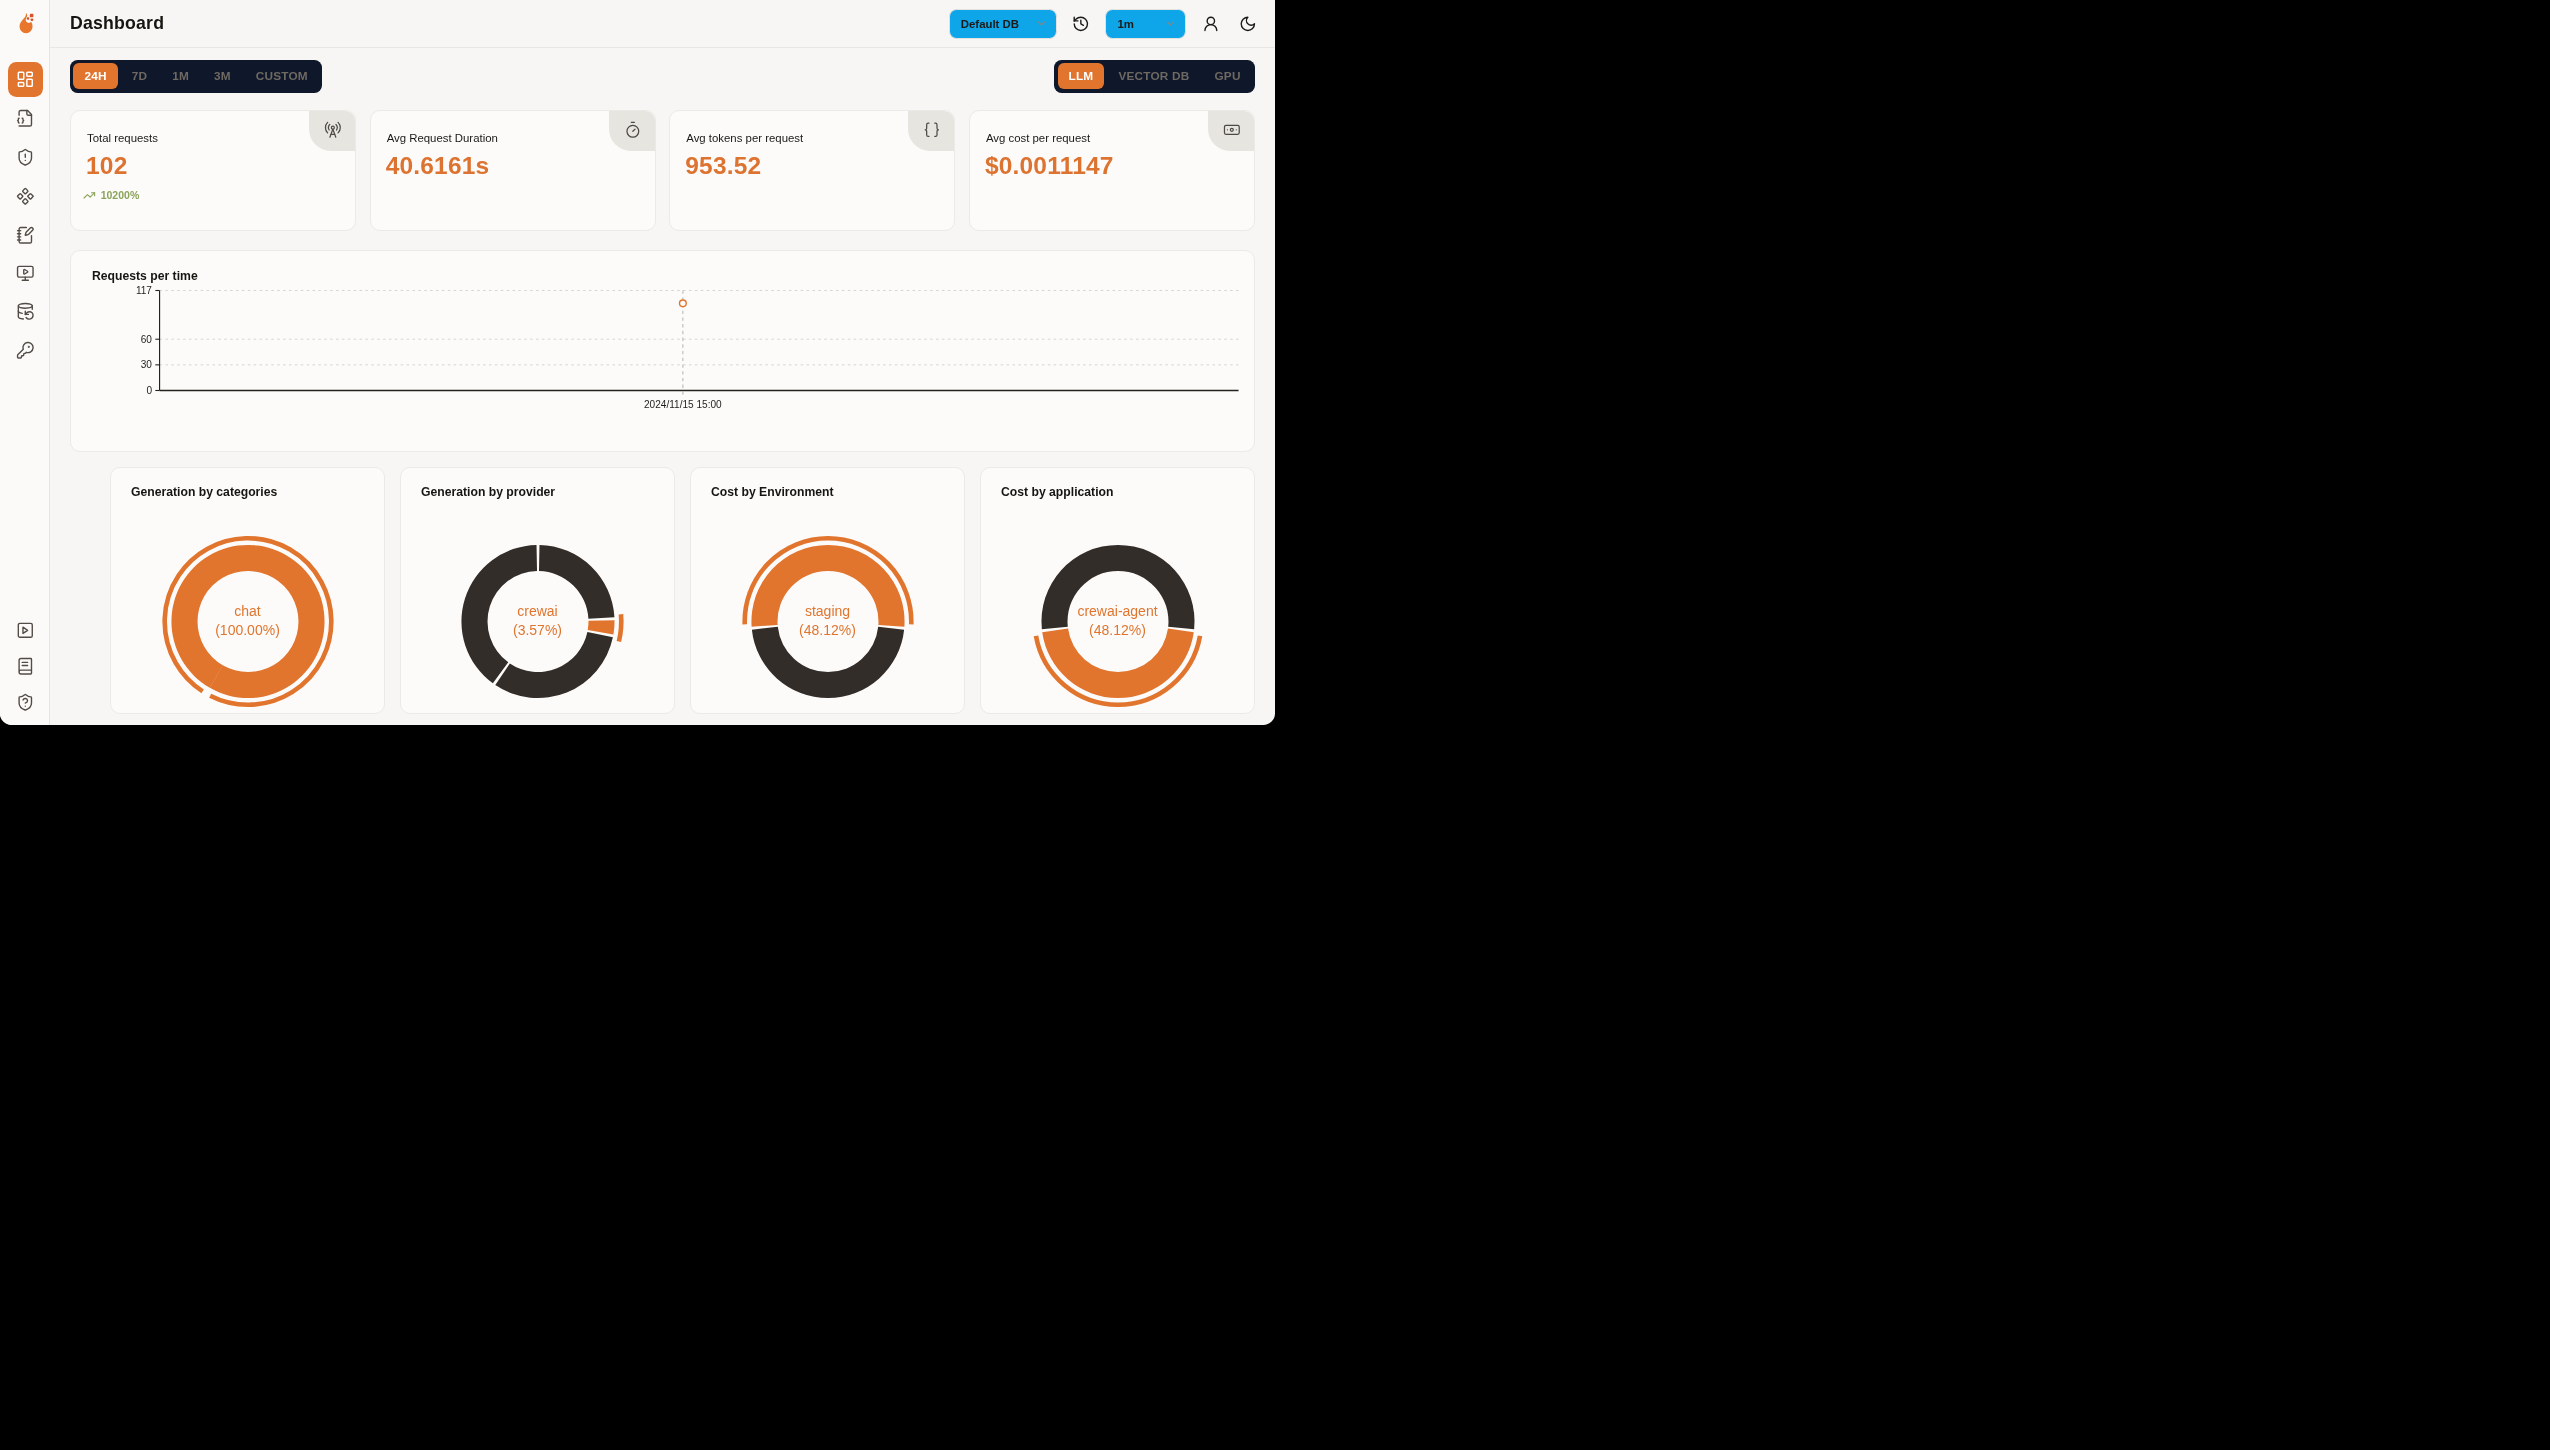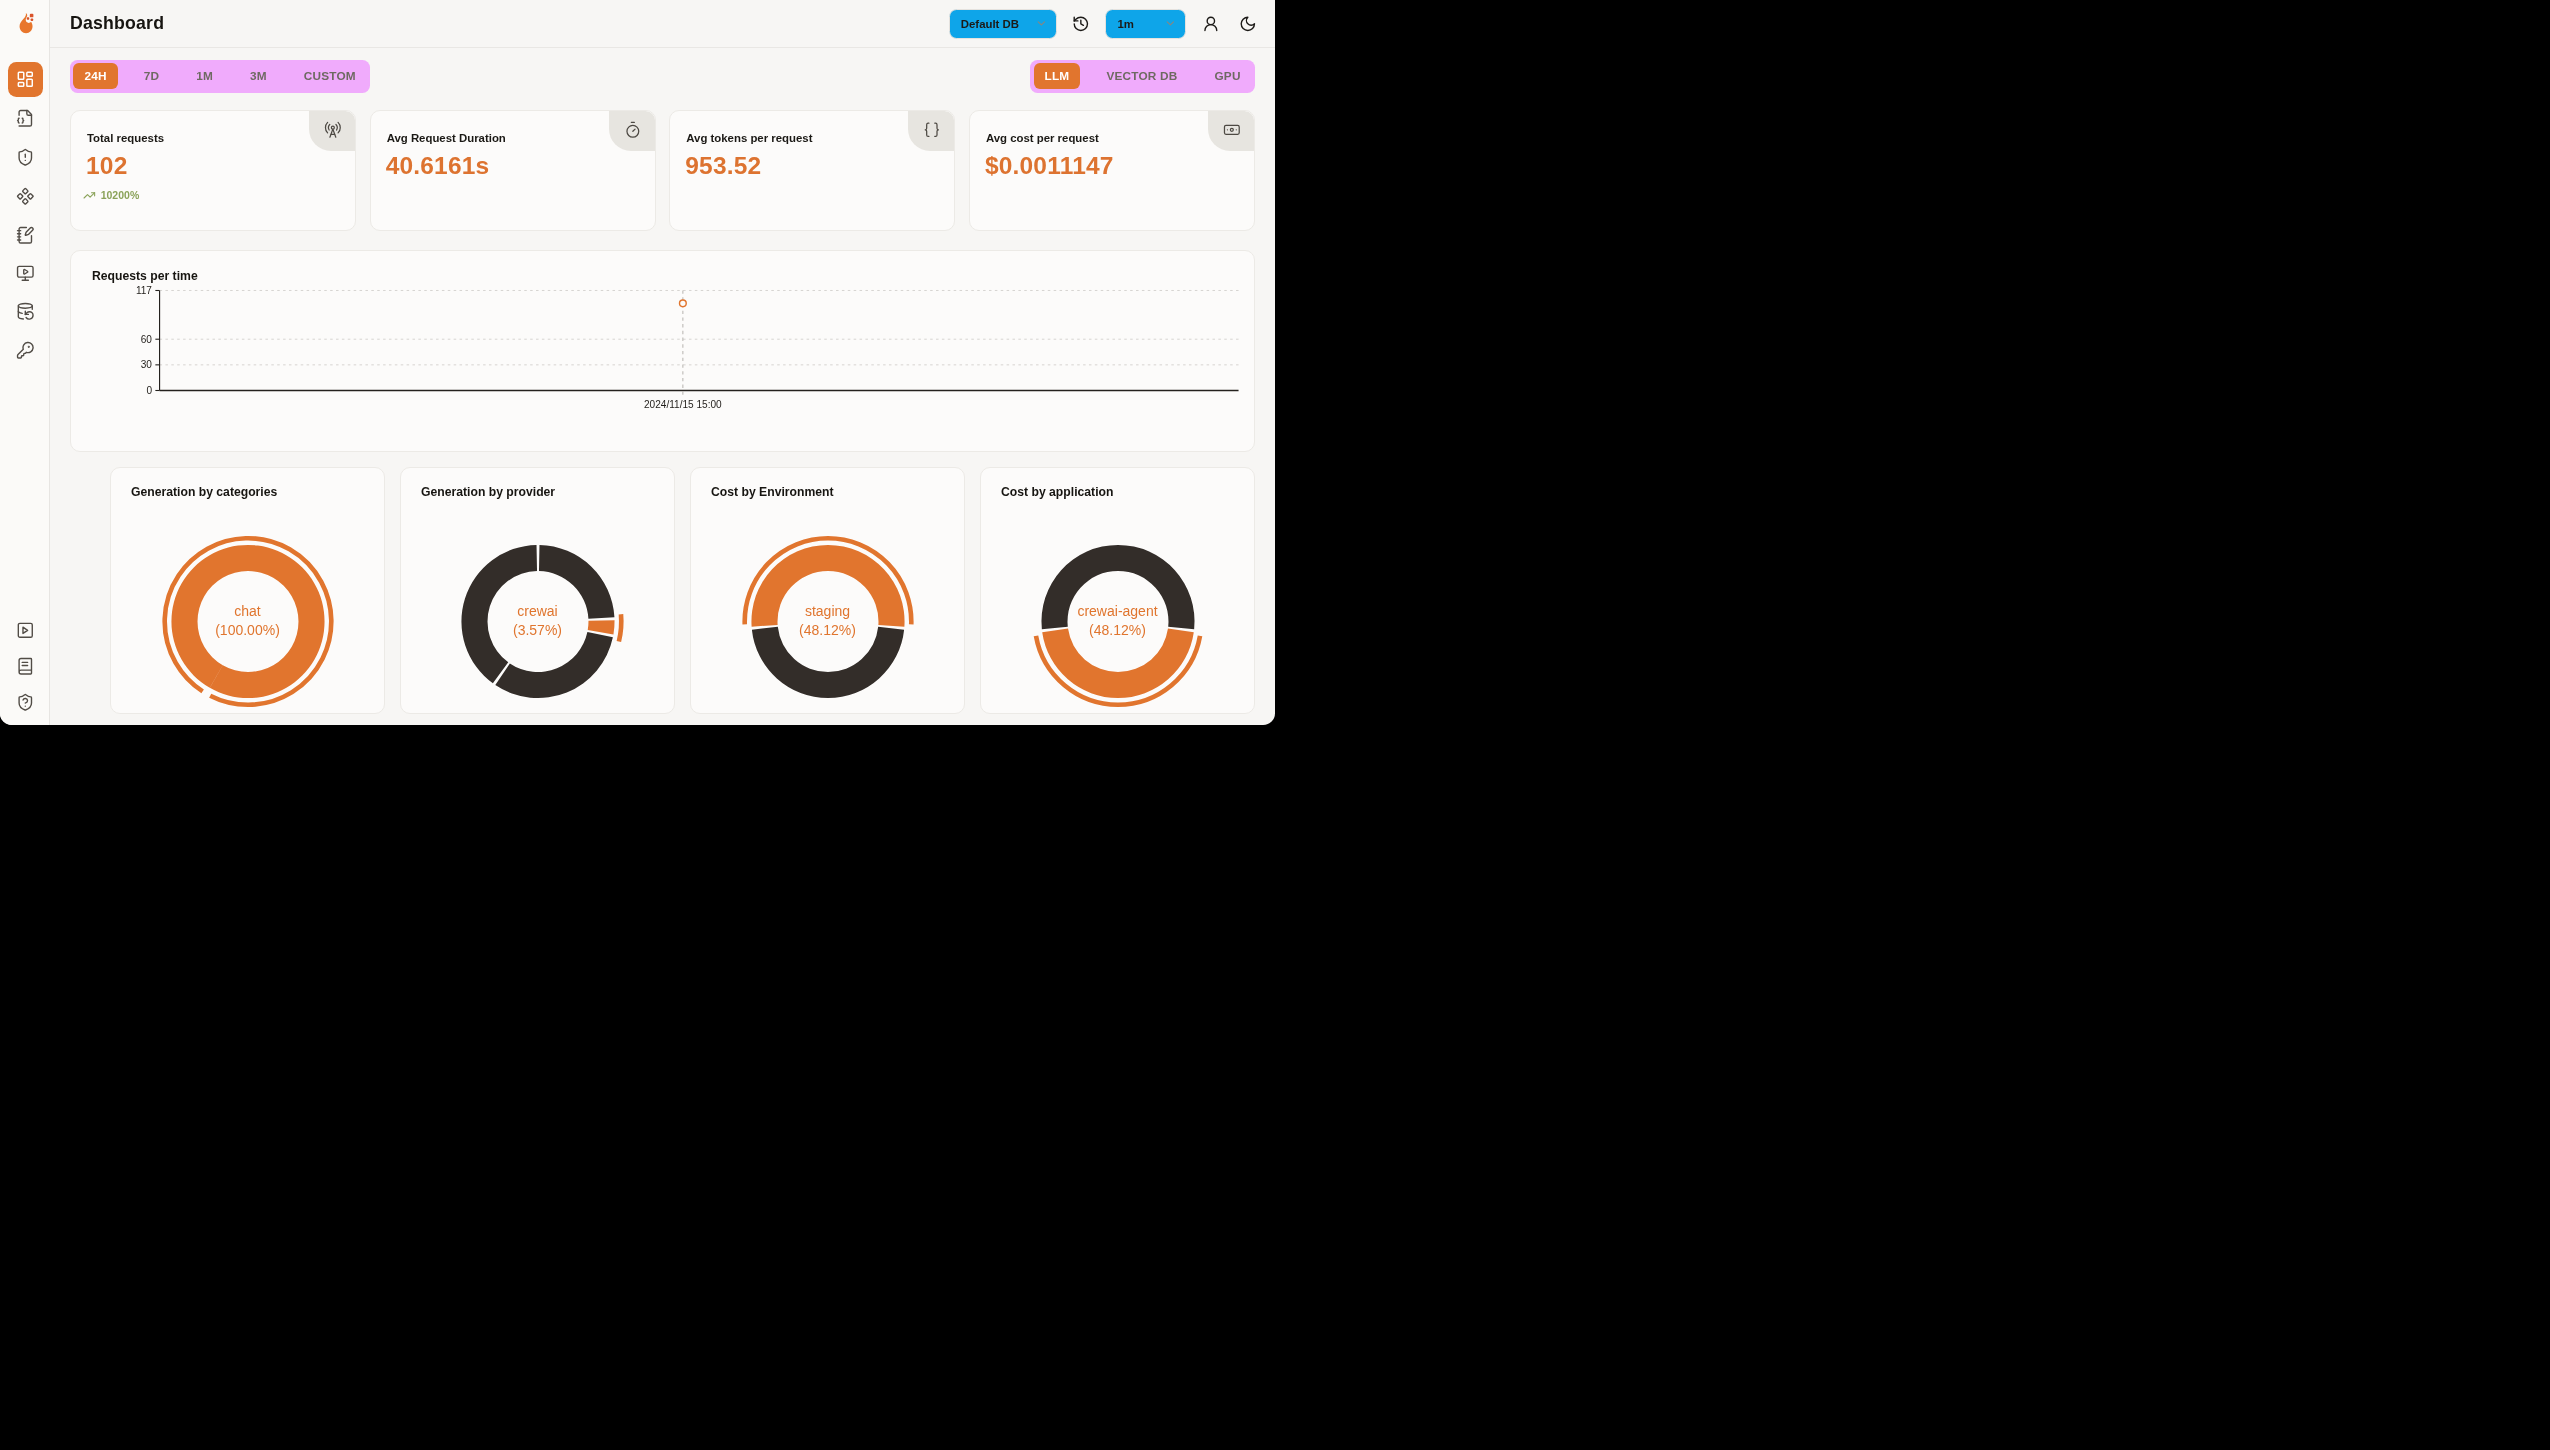--- a/index.html
+++ b/index.html
@@ -27,34 +27,34 @@
   .select-box .chev { color:#8a867f; margin-left:8.4px; }
   .db-select { width:108px; }
   .interval-select { width:81px; }
   .icon-btn { width:25px; height:25px; display:flex; align-items:center; justify-content:center; color:#1c1a17; cursor:pointer; }
   .icon-btn svg { width:17.7px; height:17.7px; }
 
   
   .main { position:absolute; left:50px; top:48px; width:1225px; height:677px; padding:11.8px 20px 0 20px; }
 
   .toolbar { display:flex; justify-content:space-between; align-items:center; }
-  .seg-group { display:flex; align-items:center; background:#f0abfc; border-radius:7.6px; padding:3.4px; gap:15px; }
+  .seg-group { display:flex; align-items:center; background:#0f172a; border-radius:7.6px; padding:3.4px; gap:3px; }
   .seg-btn { height:26px; display:flex; align-items:center; padding:0 11px; border-radius:5.9px; font-size:11.8px;
              font-weight:700; color:#6e6962; cursor:pointer; letter-spacing:0.2px; }
   .seg-btn.active { background:#e1752e; color:#ffffff; }
 
   
   .stats-row { display:flex; gap:13.5px; margin-top:17px; }
   .card { background:#fcfbfa; border:0.8px solid #eceae6; border-radius:10px; position:relative; }
   .stat-card { flex:1; height:121px; overflow:hidden; }
   .stat-badge { position:absolute; top:0; right:0; width:46px; height:40px; background:#e7e5e0;
                 border-top-right-radius:9.3px; border-bottom-left-radius:22px;
                 display:flex; align-items:center; justify-content:center; color:#4d4943; }
   .stat-badge svg { width:17.7px; height:17.7px; margin:-1.7px 0 0 1.7px; }
-  .stat-label { position:absolute; left:16px; top:21px; font-size:11.4px; font-weight:700; color:#1b1915; }
+  .stat-label { position:absolute; left:16px; top:21px; font-size:11.4px; font-weight:400; color:#1b1915; }
   .stat-value { position:absolute; left:15px; top:41px; font-size:24.5px; font-weight:800; color:#dd7330; letter-spacing:0.2px; }
   .stat-delta { position:absolute; left:12px; top:78px; display:flex; align-items:center; gap:5px;
                 color:#8ba35a; font-size:10.5px; font-weight:600; }
   .stat-delta svg { width:12.7px; height:12.7px; }
 
   
   .chart-card { margin-top:19px; height:202px; }
   .chart-title { position:absolute; left:21px; top:18.6px; font-size:12.2px; font-weight:700; color:#171511; }
   .chart-svg { position:absolute; inset:0; width:100%; height:100%; }
 

